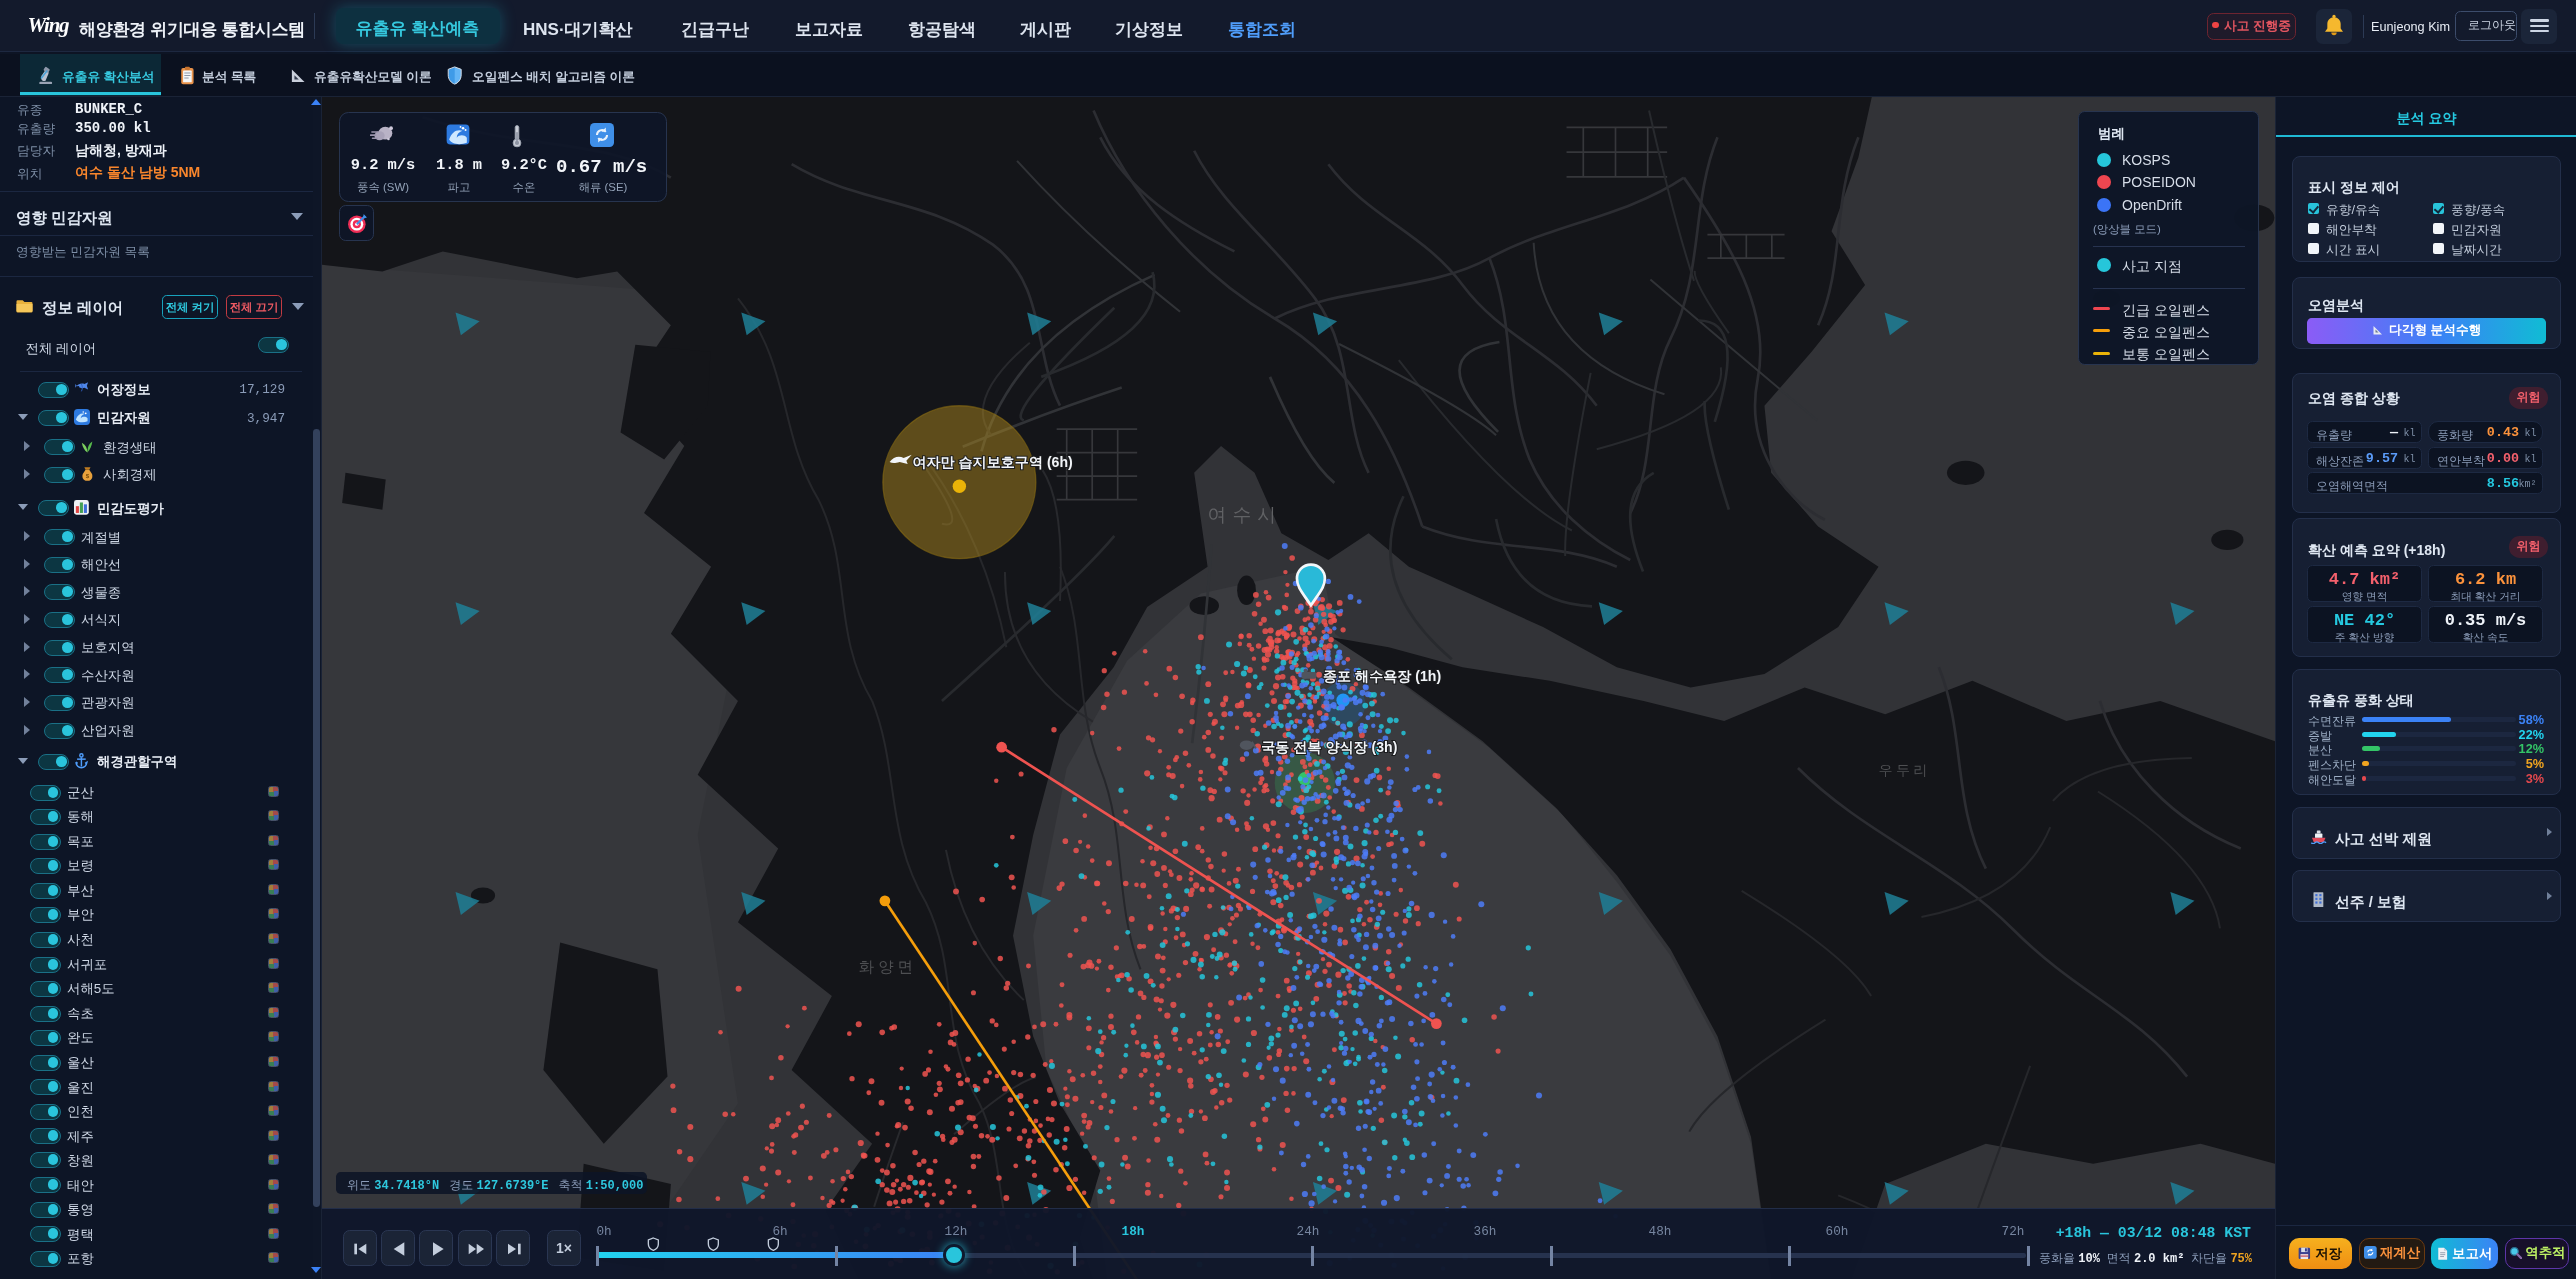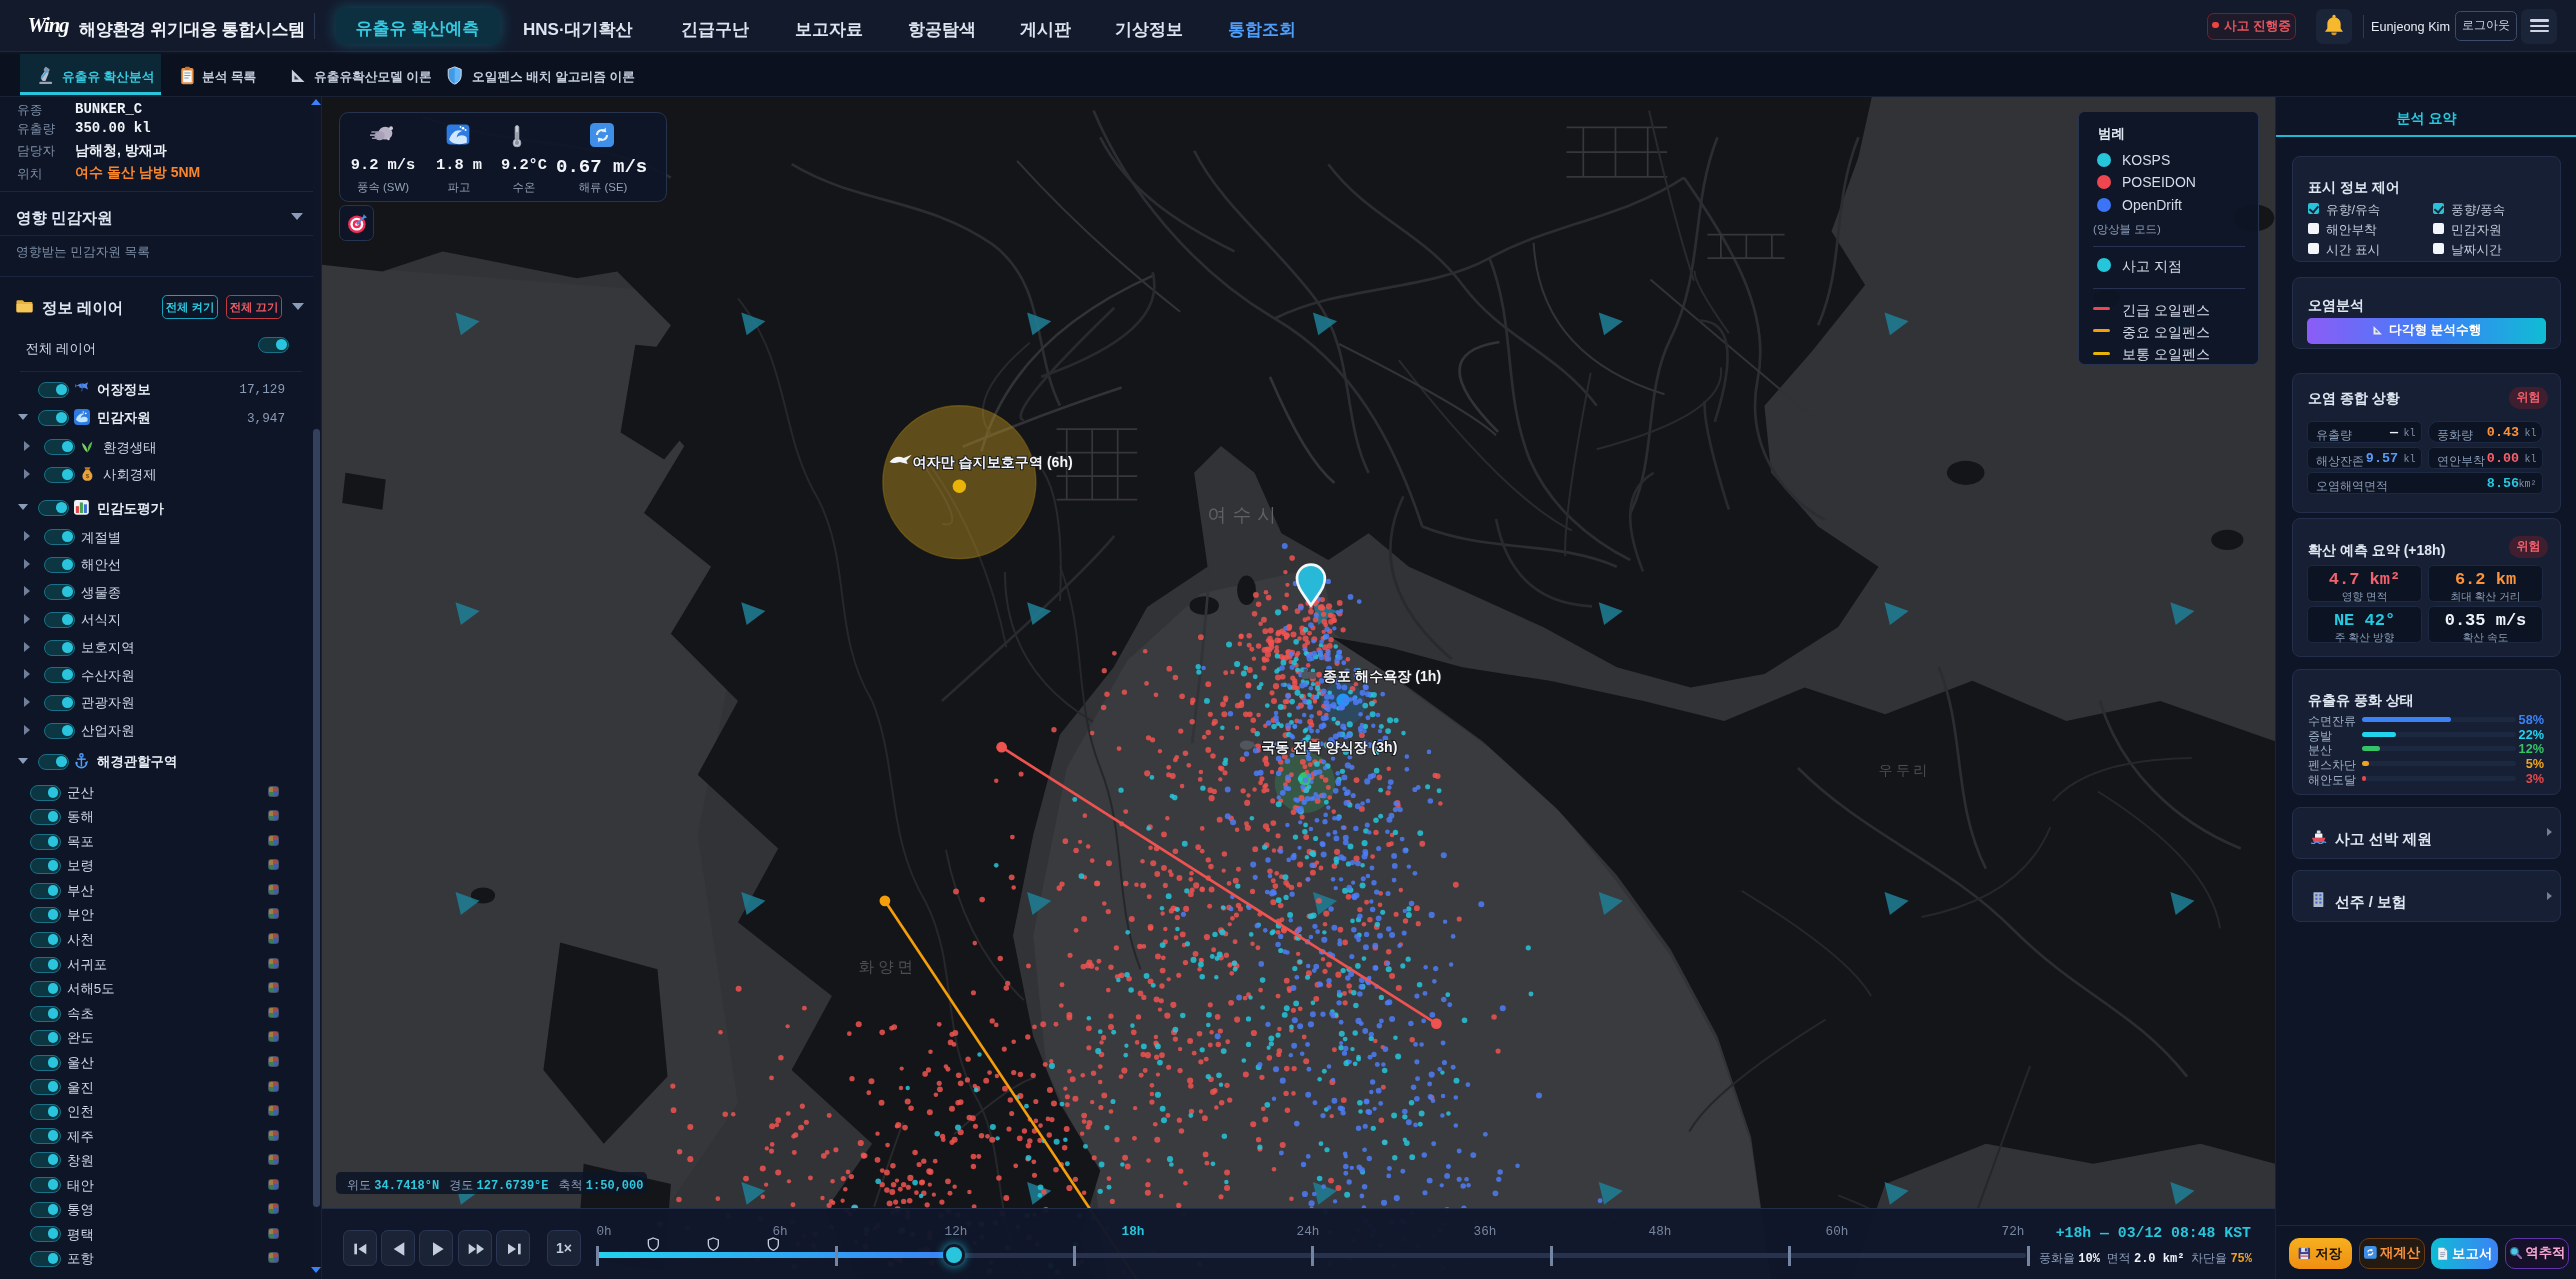--- a/index.html
+++ b/index.html
@@ -11,21 +11,21 @@
 .brand{position:absolute;left:79px;top:18px;font-size:17px;font-weight:bold;color:#eef2f8;letter-spacing:-0.3px;}
 .navdiv{position:absolute;left:314px;top:13.4px;width:1.3px;height:25.5px;background:#2c3a55;}
 .navitem{position:absolute;top:18px;font-size:17px;font-weight:bold;color:#dde4ef;}
 .navpill{position:absolute;left:336px;top:8px;width:164px;height:36px;background:#0d3040;border-radius:6.7px;box-shadow:0 0 16px rgba(34,211,238,0.28);}
 .navpill span{position:absolute;left:19.5px;top:9.4px;font-size:17px;font-weight:bold;color:#35c8de;}
 .badge-incident{position:absolute;left:2207px;top:12.7px;width:89px;height:27.5px;border:1.3px solid #6d2430;background:rgba(127,29,29,0.12);border-radius:6.7px;color:#e25560;font-size:12.7px;font-weight:bold;line-height:25.5px;text-align:center;}
 .badge-incident .dot{display:inline-block;width:6.7px;height:6.7px;border-radius:50%;background:#ef4444;margin-right:5.4px;vertical-align:1.3px;}
 .bellbox{position:absolute;left:2316px;top:8.7px;width:36px;height:35px;background:#1b2539;border-radius:6.7px;}
 .userdiv{position:absolute;left:2363px;top:14.8px;width:1.3px;height:23px;background:#2c3a55;}
 .username{position:absolute;left:2371px;top:19.5px;font-size:12.7px;color:#e8edf5;}
-.logoutbtn{position:absolute;left:2455px;top:11.4px;width:62px;height:30px;border:1.3px solid #3c4c6b;border-radius:5.4px;color:#cdd6e4;font-size:12px;text-align:center;line-height:27.5px;}
+.logoutbtn{position:absolute;left:2455px;top:11.4px;width:62px;height:30px;border:1.3px solid #3c4c6b;border-radius:5.4px;color:#cdd6e4;font-size:12px;text-align:right;line-height:27.5px;}
 
 .tabs{position:absolute;left:0;top:54px;width:2576px;height:43px;background:#0b111f;border-bottom:1.3px solid #1a2336;z-index:50;}
 .tab-active{position:absolute;left:20px;top:0;width:141px;height:42px;background:#0c2836;}
 .tab-underline{position:absolute;left:20px;top:38px;width:141px;height:3.4px;background:#29c5dc;}
 .tabtxt{position:absolute;top:14.8px;font-size:12.7px;font-weight:bold;color:#c3cddc;}
 
 .sidebar{position:absolute;left:0;top:97px;width:322px;height:1183px;background:#0d1526;border-right:1.3px solid #1a2336;z-index:40;overflow:hidden;}
 .sb-label{position:absolute;left:17px;font-size:12.7px;color:#7f90a8;}
 .sb-val{position:absolute;left:75px;font-size:14px;font-weight:bold;color:#eef2f8;}
 .hr{position:absolute;left:0;width:322px;height:0.7px;background:#1b2741;}
@@ -2587,17 +2587,17 @@
 <div class="fbtn" style="left:83px;width:66px;background:#231a12;border:1.3px solid #6b3a10;color:#fb923c;line-height:28px;"><svg width="12.7" height="12.7" viewBox="0 0 20 20" style="vertical-align:-2px;margin-right:3.4px;">
         <rect width="20" height="20" rx="4" fill="#3f8fe8"></rect>
         <path d="M6 10a4 4 0 0 1 7-2.5M14 10a4 4 0 0 1-7 2.5" stroke="#fff" stroke-width="1.8" fill="none"></path>
         <path d="M13 4v3.5h-3.5zM7 16v-3.5h3.5z" fill="#fff"></path>
       </svg>재계산</div>
 <div class="fbtn" style="left:155px;width:67px;background:linear-gradient(90deg,#10bcd4,#3b82f6);color:#fff;line-height:31px;"><svg width="11.4" height="13.4" viewBox="0 0 18 21" style="vertical-align:-2px;margin-right:4px;">
         <path d="M2 1h9l5 5v14H2z" fill="#eef1f5"></path>
         <path d="M11 1l5 5h-5z" fill="#c3ccd8"></path>
         <path d="M5 9h8M5 12h8M5 15h6" stroke="#8d97a8" stroke-width="1.4"></path>
       </svg>보고서</div>
-<div class="fbtn" style="left:229px;width:64px;background:#17102a;border:1.3px solid #5d35a8;color:#f9a8d4;line-height:28px;"><svg width="13.4" height="13.4" viewBox="0 0 21 21" style="vertical-align:-2px;margin-right:3.4px;">
+<div class="fbtn" style="left:229px;width:64px;background:#17102a;border:1.3px solid #5d35a8;color:#bef264;line-height:28px;"><svg width="13.4" height="13.4" viewBox="0 0 21 21" style="vertical-align:-2px;margin-right:3.4px;">
         <circle cx="8.5" cy="8.5" r="6" fill="#49c8e8" stroke="#2b6a8c" stroke-width="2"></circle>
         <path d="M13 13l6 6" stroke="#8a6aa8" stroke-width="3.5" stroke-linecap="round"></path>
       </svg>역추적</div>
 </div>
 
 </body></html>

